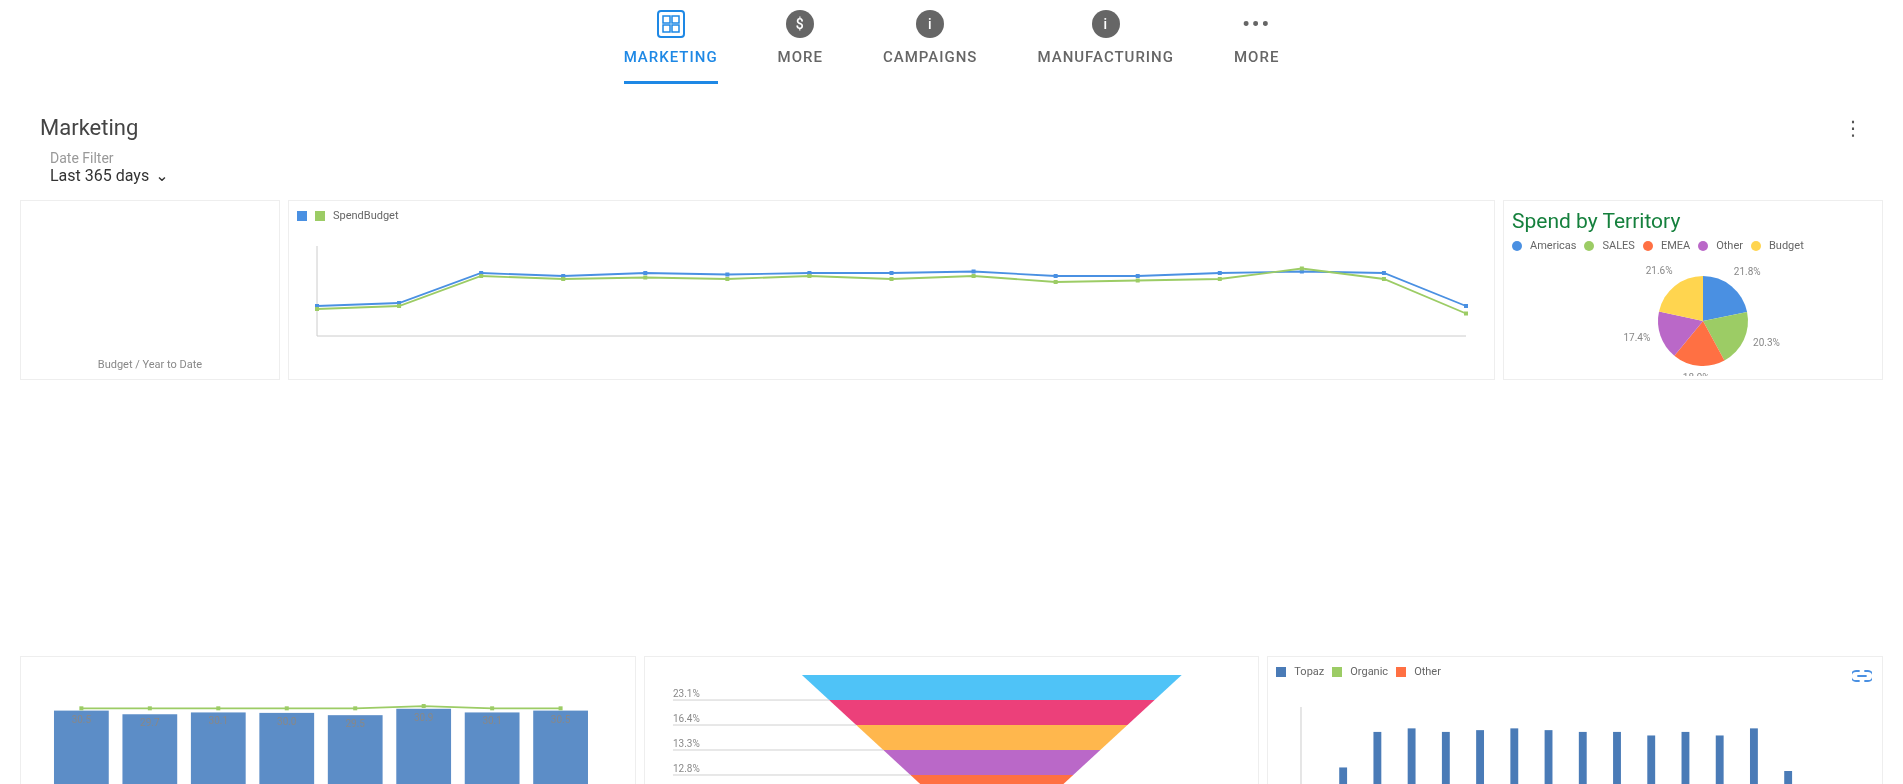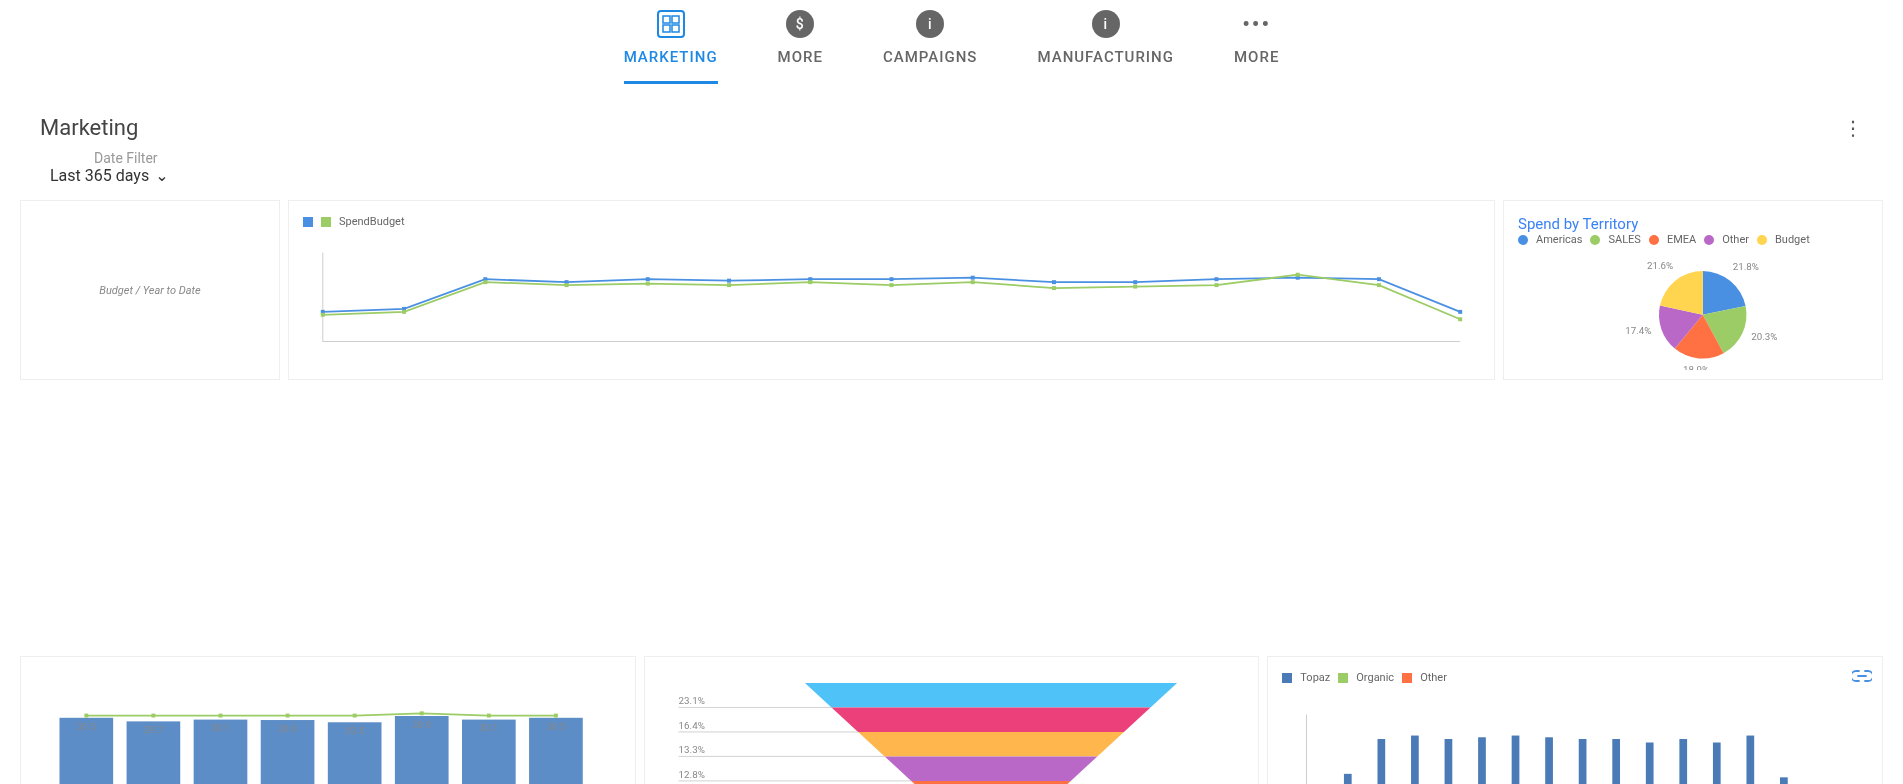--- a/index.html
+++ b/index.html
@@ -6,32 +6,32 @@
 body { font-family: -apple-system, BlinkMacSystemFont, "Segoe UI", Roboto, sans-serif; background: #fff; color: #333; width: 1903px; }
 .tabs { display: flex; justify-content: center; gap: 60px; padding-top: 10px; border-bottom: 1px solid transparent; }
 .tab { display: flex; flex-direction: column; align-items: center; gap: 10px; cursor: pointer; padding-bottom: 15px; color: #666; font-size: 15px; letter-spacing: 1px; font-weight: 500; }
 .tab.active { color: #1e88e5; border-bottom: 3px solid #1e88e5; }
 .tab-icon { width: 28px; height: 28px; border-radius: 50%; background: #666; display: flex; align-items: center; justify-content: center; color: #fff; font-size: 14px; }
 .tab.active .tab-icon { background: transparent; color: #1e88e5; border: 2px solid #1e88e5; border-radius: 4px; width: 28px; height: 28px; }
 .header-row { display: flex; justify-content: space-between; align-items: center; padding: 30px 40px 10px 40px; }
 .page-title { font-size: 22px; font-weight: 400; color: #444; }
 .more-icon { font-size: 20px; color: #555; cursor: pointer; }
 .filter { padding: 0 50px 15px; }
-.filter-label { font-size: 14px; color: #999; margin-left: 44px; }
+.filter-label { font-size: 14px; color: #999; }
 .filter-value { font-size: 16px; color: #333; display: flex; align-items: center; gap: 6px; cursor: pointer; }
 .dash { display: grid; grid-template-columns: 260px 1fr 380px; grid-template-rows: 180px 260px; gap: 8px; padding: 0 20px 0 20px; }
-.card { background: #fff; border: 1px solid #eee; position: relative; overflow: hidden; padding: 14px; }
+.card { background: #fff; border: 1px solid #eee; position: relative; overflow: hidden; padding: 8px; }
 .card1 { grid-column: 1; grid-row: 1; }
 .card2 { grid-column: 2; grid-row: 1; }
 .card3 { grid-column: 3; grid-row: 1; }
 .row2 { display: grid; grid-template-columns: 1fr 1fr 1fr; gap: 8px; padding: 8px 20px 0 20px; }
 .legend { font-size: 11px; color: #666; display: flex; gap: 8px; flex-wrap: wrap; align-items: center; margin-bottom: 4px; }
 .dot { width: 10px; height: 10px; border-radius: 50%; display: inline-block; }
 .sq { width: 10px; height: 10px; display: inline-block; }
-.card-title { font-size: 15px; color: #3b82f6; }
+.card-title { font-size: 21px; color: #15803d; margin-bottom: 6px; }
 svg text { font-size: 10px; fill: #888; }
 .link-icon { position: absolute; right: 10px; top: 10px; color: #4a90e2; font-size: 16px; }
 </style>
 </head>
 <body>
 
 <div class="tabs">
   <div class="tab active">
     <span class="tab-icon">
       <svg width="18" height="18" viewBox="0 0 18 18">
@@ -69,21 +69,21 @@
 <div class="filter">
   <div class="filter-label">Date Filter</div>
   <div class="filter-value">
     <span>Last 365 days</span>
     <span>⌄</span>
   </div>
 </div>
 
 <div class="dash">
   <div class="card card1">
-    <div style="display:flex;align-items:center;justify-content:center;height:100%;font-style:italic;">
+    <div style="display:flex;align-items:flex-end;justify-content:center;height:100%;">
       <span style="font-size:11px;color:#888">Budget / Year to Date</span>
     </div>
   </div>
 
   <div class="card card2">
     <div class="legend">
       <span class="sq" style="background:#4a90e2"></span>
         <span class="sq" style="background:#9ccc65"></span>
       <span>SpendBudget</span>
     </div>

